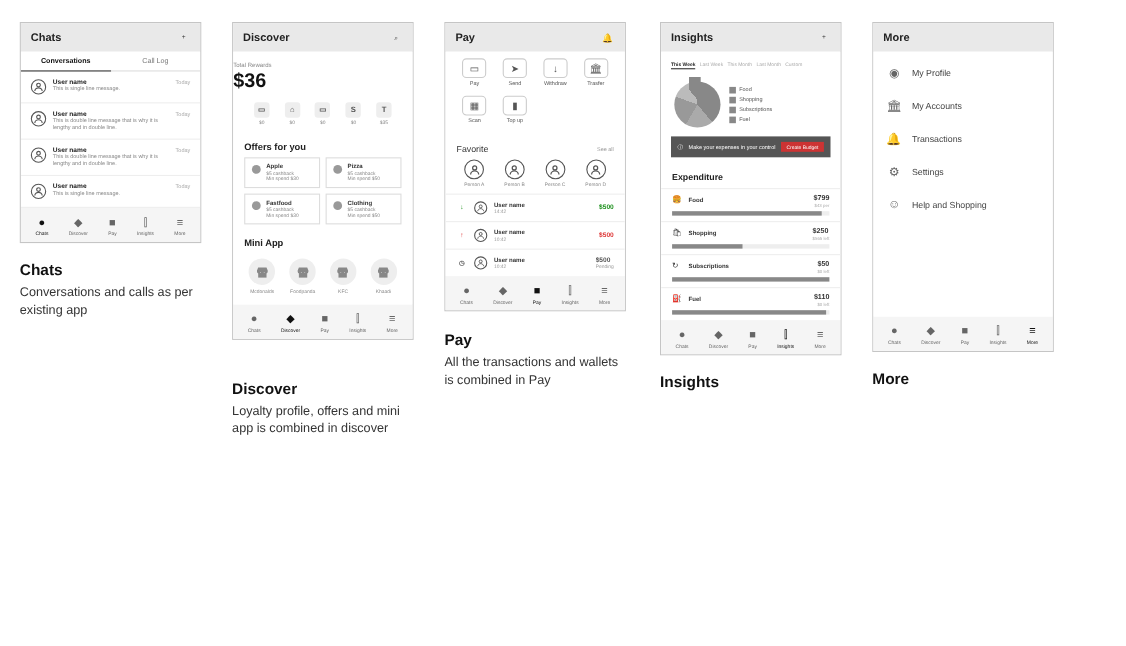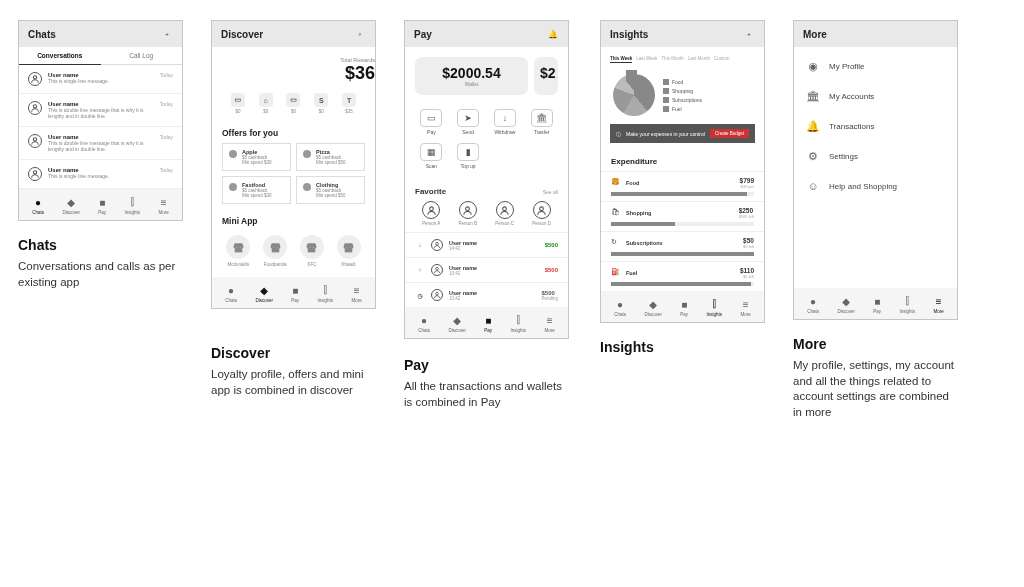--- a/index.html
+++ b/index.html
@@ -19,21 +19,21 @@
 .subtabs{display:flex;font-size:6.5px}
 .subtab{flex:1;text-align:center;padding:5px 0;color:#777;border-bottom:1px solid #ddd}
 .subtab.active{color:#111;border-bottom:1.5px solid #333;font-weight:600}
 .chatrow{display:flex;gap:6px;padding:7px 9px;border-bottom:1px solid #eee}
 .chatrow .av{width:14px;height:14px;border:1.5px solid #555;border-radius:50%;display:flex;align-items:center;justify-content:center;flex-shrink:0}
 .chatrow .txt{flex:1}
 .chatrow .nm{font-weight:700;font-size:6px;color:#222}
 .chatrow .msg{font-size:5px;color:#888;line-height:1.2}
 .chatrow .tm{font-size:5px;color:#aaa}
 
-.rewards{text-align:right;padding:10px 0 6px}
+.rewards{text-align:left;padding:10px 0 6px}
 .rewards .lbl{font-size:5.5px;color:#888}
 .rewards .amt{font-size:18px;font-weight:800;color:#111}
 .catrow{display:flex;justify-content:space-around;padding:3px 12px 8px}
 .catrow .cc{display:flex;flex-direction:column;align-items:center;gap:2px;font-size:4.5px;color:#888}
 .catrow .cb{width:14px;height:14px;background:#eee;border-radius:3px;display:flex;align-items:center;justify-content:center}
 .secttl{font-weight:700;font-size:8.5px;color:#222;padding:6px 10px 5px}
 .offergrid{display:grid;grid-template-columns:1fr 1fr;gap:5px;padding:0 10px 6px}
 .offercard{border:1px solid #ddd;padding:5px;display:flex;gap:4px;align-items:flex-start}
 .offercard .oi{width:10px;height:10px;flex-shrink:0}
 .offercard .on{font-weight:700;font-size:5.5px}
@@ -44,21 +44,21 @@
 
 .walletrow{display:flex;gap:6px;padding:10px 10px 8px}
 .wallet{background:#eee;border-radius:7px;text-align:center;padding:8px 6px;flex:1}
 .wallet .wa{font-weight:800;font-size:14px;color:#111}
 .wallet .wl{font-size:5px;color:#888}
 .wallet.partial{flex:0 0 24px;overflow:hidden}
 .actgrid{display:flex;flex-wrap:wrap;padding:2px 8px 6px}
 .actcell{width:25%;display:flex;flex-direction:column;align-items:center;gap:2px;font-size:5px;color:#555;padding:4px 0}
 .actcell .ab{width:22px;height:18px;border:1px solid #ccc;border-radius:4px;display:flex;align-items:center;justify-content:center}
 .secrow{display:flex;justify-content:space-between;align-items:center;padding:8px 10px 5px}
-.secrow .t{font-weight:700;font-size:8px}
+.secrow .t{font-weight:400;font-size:8px}
 .secrow .s{font-size:5px;color:#999}
 .favs{display:flex;justify-content:space-around;padding:0 8px 6px}
 .fav{display:flex;flex-direction:column;align-items:center;gap:2px;font-size:4.5px;color:#888}
 .fav .fa{width:18px;height:18px;border:1.5px solid #555;border-radius:50%;display:flex;align-items:center;justify-content:center}
 .txrow{display:flex;align-items:center;gap:6px;padding:6px 10px;border-top:1px solid #eee}
 .txrow .ar{width:10px;height:10px;display:flex;align-items:center;justify-content:center}
 .txrow .fa{width:12px;height:12px;border:1.5px solid #555;border-radius:50%;display:flex;align-items:center;justify-content:center}
 .txrow .tt{flex:1}
 .txrow .tn{font-weight:700;font-size:5.5px}
 .txrow .tm2{font-size:4.5px;color:#999}
@@ -350,29 +350,20 @@
 </div>
 </div>
 
 <div class="col pay">
 <div class="phone">
   <div class="header">
     <span class="title">Pay</span>
     <span class="act" style="font-size:8px">🔔</span>
   </div>
   <div class="body">
-    <div class="walletrow">
-      <div class="wallet">
-        <div class="wa">$2000.54</div>
-        <div class="wl">Wallet</div>
-      </div>
-      <div class="wallet partial">
-        <div class="wa">$2</div>
-      </div>
-    </div>
     <div class="actgrid" id="payacts">
             <div class="actcell">
               <div class="ab" style="font-size:9px;color:#555">▭</div>
               <span>Pay</span>
             </div>
             <div class="actcell">
               <div class="ab" style="font-size:9px;color:#555">➤</div>
               <span>Send</span>
             </div>
             <div class="actcell">
@@ -689,17 +680,16 @@
             <span>Insights</span>
           </div>
           <div class="ti active">
             <span style="font-size:10px">≡</span>
             <span>More</span>
           </div>
         </div>
 </div>
 <div class="cap">
   <div class="ct">More</div>
-  <div class="cd">My profile, settings, my account and all the things related to account settings are combined in more</div>
 </div>
 </div>
 
 </div>
 
 </body></html>

